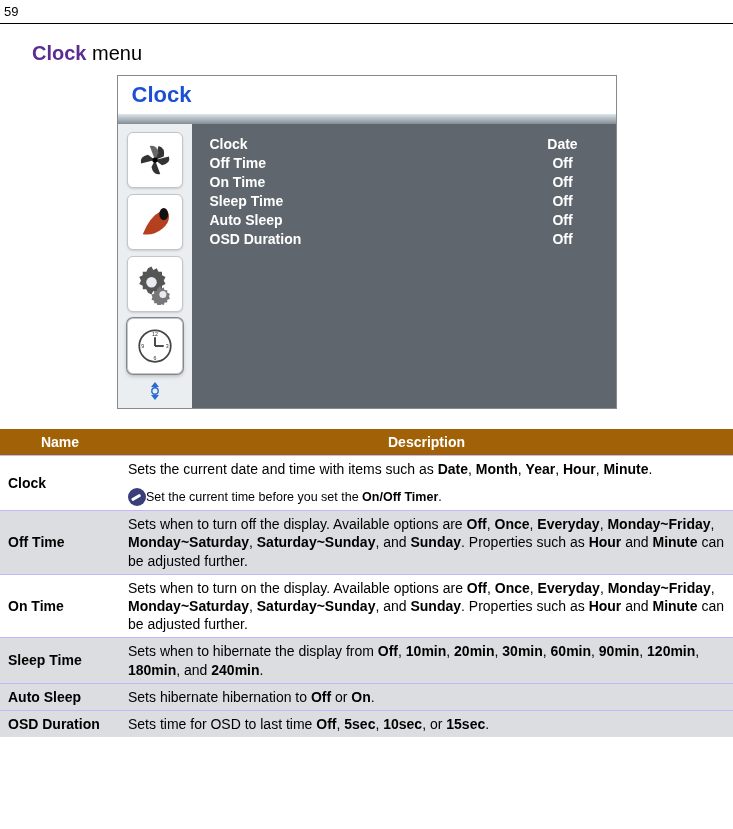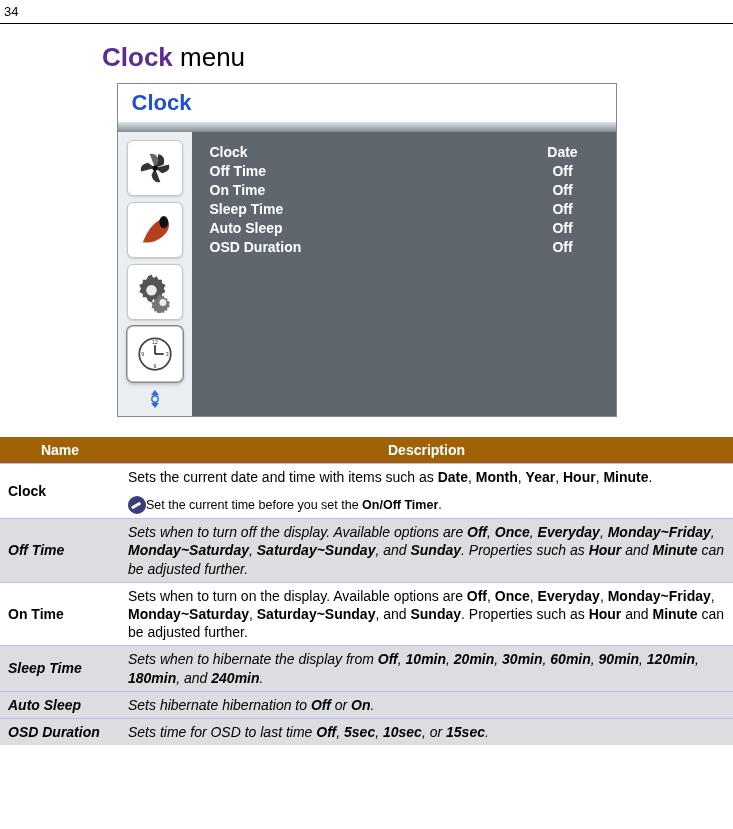--- a/index.html
+++ b/index.html
@@ -2,52 +2,52 @@
 <html><head>
   <meta charset="utf-8">
   <style>
     * { margin: 0; padding: 0; box-sizing: border-box; }
     body { font-family: "Segoe UI", Arial, sans-serif; width: 733px; background: #fff; color: #000; }
     .page { padding: 0; }
     .header-bar { display: flex; align-items: baseline; padding: 4px 20px 0 4px; font-size: 13px; }
     .page-num { width: 48px; }
     .chapter { flex: 1; }
     .header-rule { border-bottom: 1px solid #000; margin: 4px 0 18px 0; }
-    .section-title { font-size: 26px; font-weight: 400; padding-left: 102px; margin-bottom: 10px; }
+    .section-title { font-size: 20px; font-weight: 400; padding-left: 32px; margin-bottom: 10px; }
     .section-title .accent { color: #5b2d91; font-weight: 600; }
     .osd-wrap { display: flex; justify-content: center; margin-bottom: 20px; }
     .osd { width: 500px; border: 1px solid #888; }
     .osd-title { font-size: 22px; font-weight: 700; color: #1d4fd6; padding: 6px 14px; background: #fff; }
     .osd-grad { height: 10px; background: linear-gradient(to bottom, #dce4ec, #848c94); }
     .osd-body { display: flex; background: #5f666d; }
     .sidebar { width: 74px; background: #ebeef1; padding: 8px 6px; display: flex; flex-direction: column; align-items: center; gap: 6px; }
     .side-icon { width: 56px; height: 56px; background: #fff; border: 1px solid #c0c6cc; border-radius: 6px; box-shadow: 0 1px 2px rgba(0,0,0,.15); display: flex; align-items: center; justify-content: center; color: #555; }
     .side-icon svg { width: 42px; height: 42px; }
     .side-icon.active { box-shadow: 0 0 0 1px #888, 0 2px 4px rgba(0,0,0,.25); }
     .arrow-ind { margin-top: 2px; display: flex; flex-direction: column; align-items: center; color: #2a6bd2; font-size: 10px; line-height: 8px; }
     .menu-list { flex: 1; padding: 12px 18px 110px 18px; color: #fff; font-size: 14px; font-weight: 700; }
     .menu-row { display: flex; margin-bottom: 3px; }
     .menu-label { flex: 1; }
     .menu-value { width: 70px; text-align: center; }
     table.desc { width: 100%; border-collapse: collapse; font-size: 14px; }
     table.desc th { background: #a16207; color: #fff; font-weight: 700; padding: 5px 8px; }
     table.desc th.name { width: 120px; }
     table.desc td { padding: 4px 8px; vertical-align: top; line-height: 1.3; border-top: 1px solid #c4b5fd;}
-    table.desc tr.alt td { background: #dcdde0; font-style: italic; }
+    table.desc tr.alt td { background: #dcdde0; }
     table.desc td.row-name { font-weight: 700; vertical-align: middle; }
     .note-line { display: flex; align-items: center; margin-top: 10px; font-size: 12.5px; }
     .note-ico { width: 18px; height: 18px; background: #3a3f7a; border-radius: 50%; position: relative; flex-shrink: 0; }
     .note-ico::after { content: ""; position: absolute; left: 3px; top: 8px; width: 10px; height: 2.5px; background: #fff; border-radius: 1px; transform: rotate(-30deg); }
   </style>
 </head>
 <body>
 
 <div class="page">
   <div class="header-bar">
-    <span class="page-num">34</span>
+    <span class="page-num">59</span>
   </div>
   <div class="header-rule"></div>
 
   <h2 class="section-title">
     <span class="accent">Clock</span><span> menu</span>
   </h2>
 
   <div class="osd-wrap">
     <div class="osd">
       <div class="osd-title">Clock</div>

